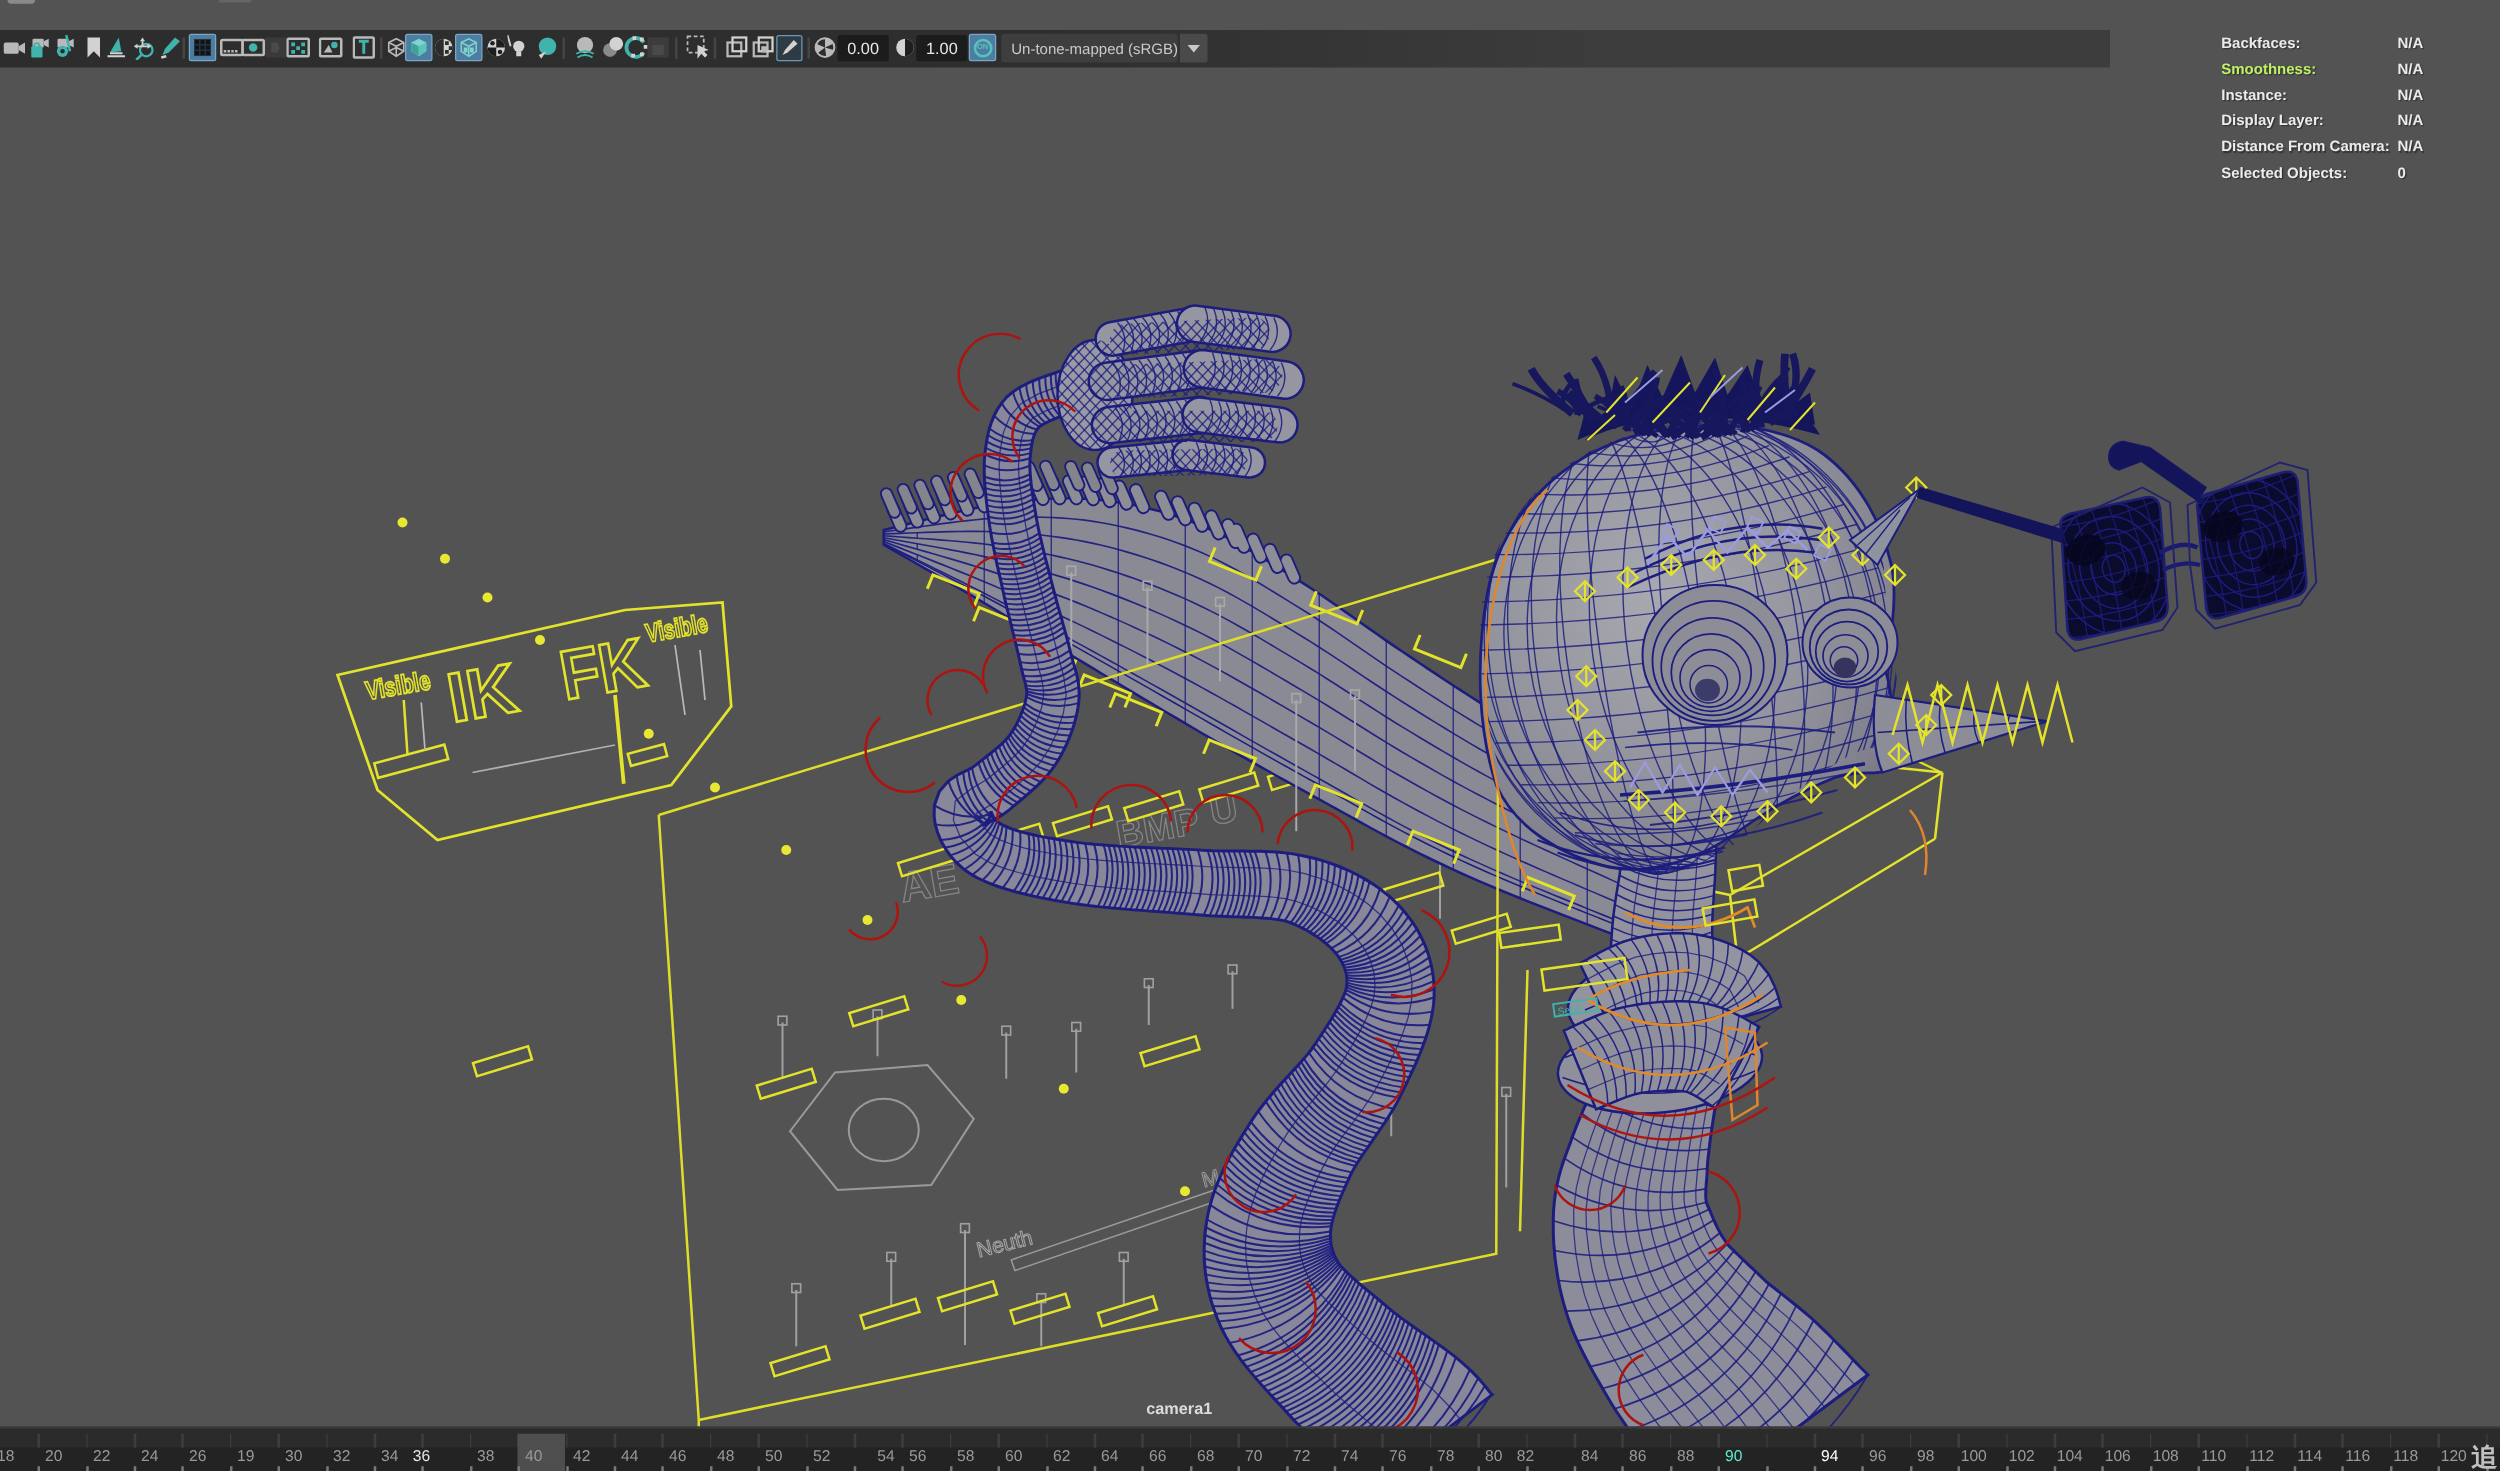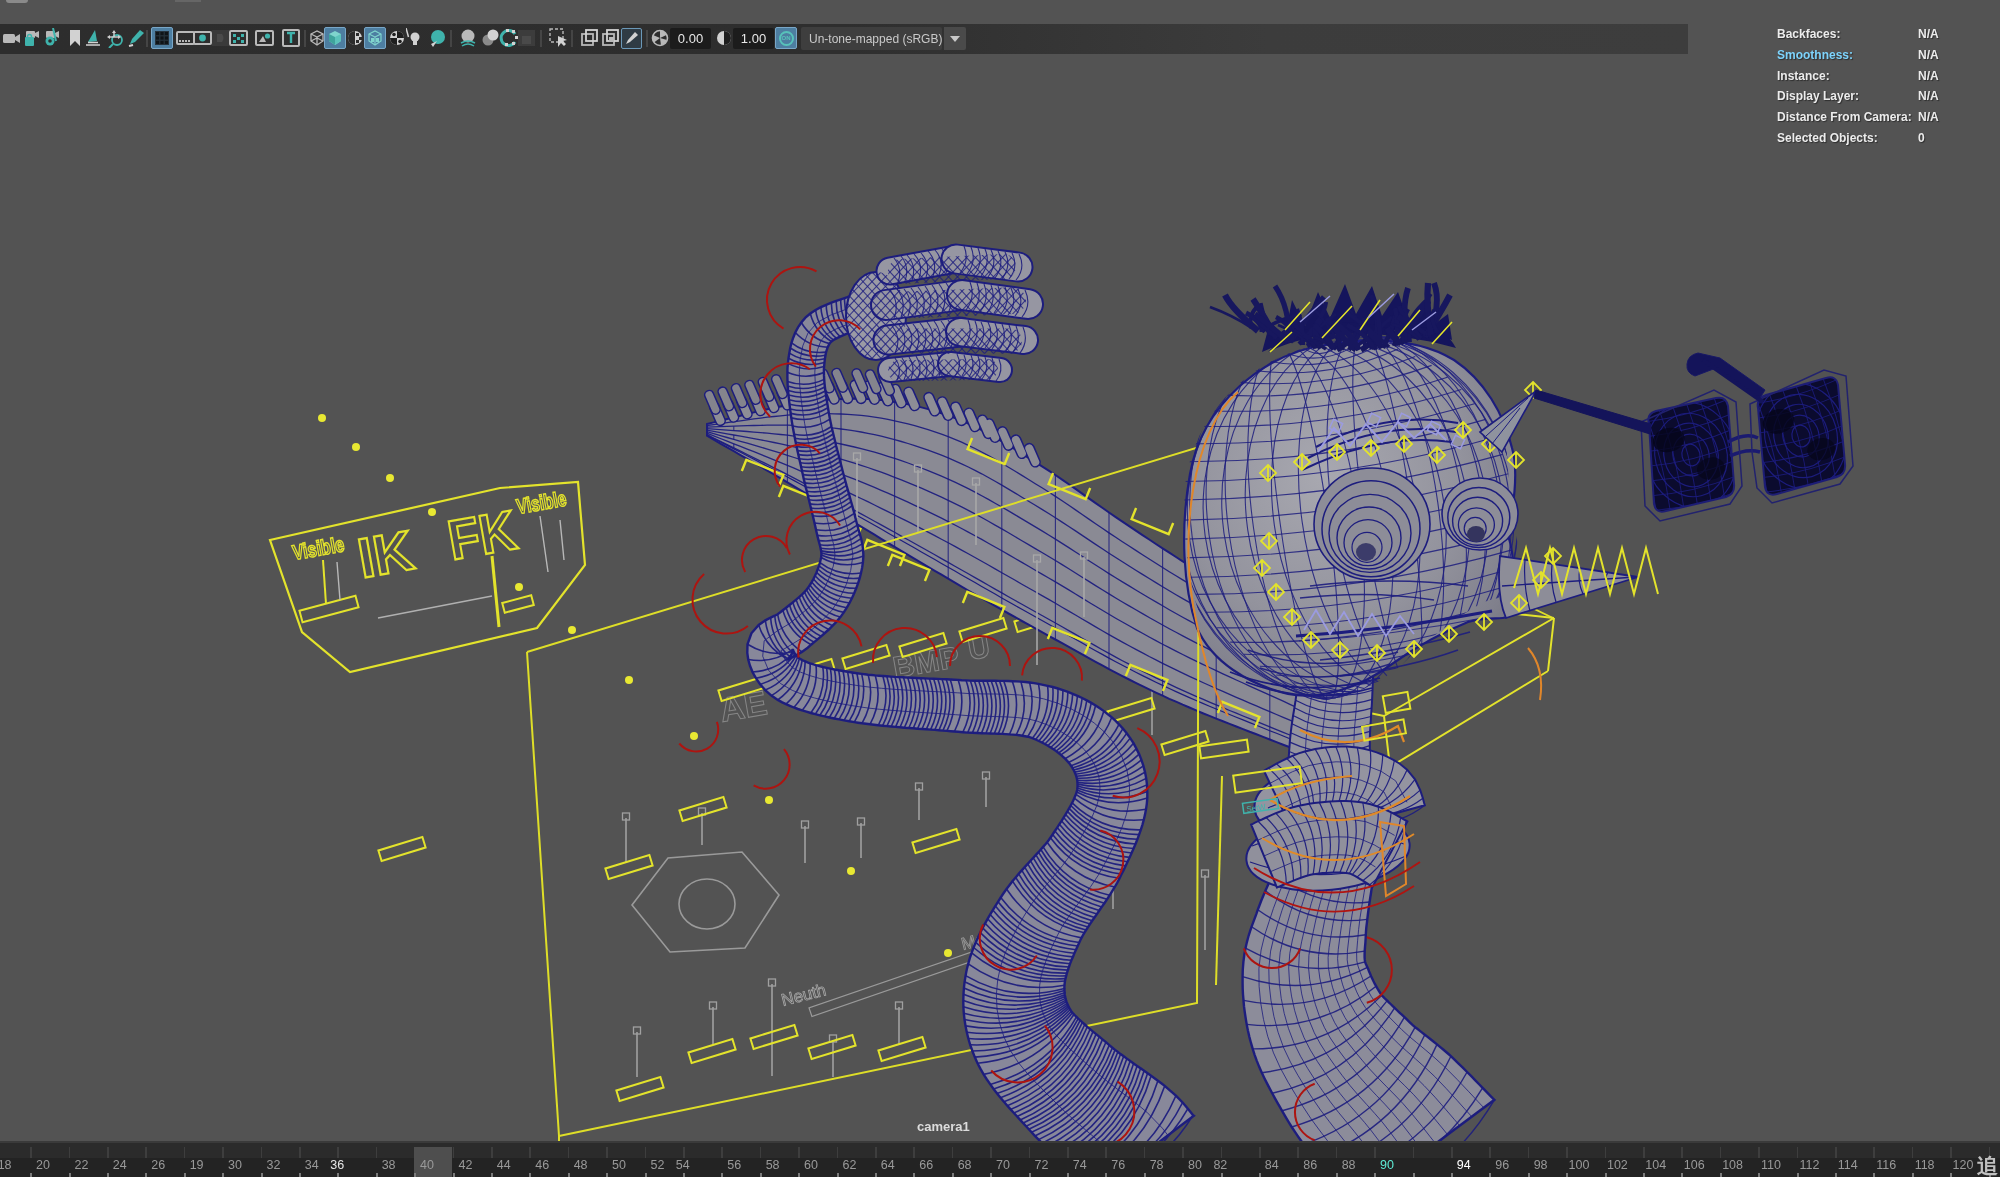--- a/index.html
+++ b/index.html
@@ -693,21 +693,21 @@
     <div style="position:absolute;left:291.8px;top:15px;width:40px;text-align:center;color:#999999;font:12.5px 'Liberation Sans',sans-serif">34</div>
     <div style="position:absolute;left:330.2px;top:15px;width:40px;text-align:left;color:#e5e5e5;font:12.5px 'Liberation Sans',sans-serif">36</div>
     <div style="position:absolute;left:368.6px;top:15px;width:40px;text-align:center;color:#999999;font:12.5px 'Liberation Sans',sans-serif">38</div>
     <div style="position:absolute;left:407.0px;top:15px;width:40px;text-align:center;color:#999999;font:12.5px 'Liberation Sans',sans-serif">40</div>
     <div style="position:absolute;left:445.4px;top:15px;width:40px;text-align:center;color:#999999;font:12.5px 'Liberation Sans',sans-serif">42</div>
     <div style="position:absolute;left:483.8px;top:15px;width:40px;text-align:center;color:#999999;font:12.5px 'Liberation Sans',sans-serif">44</div>
     <div style="position:absolute;left:522.2px;top:15px;width:40px;text-align:center;color:#999999;font:12.5px 'Liberation Sans',sans-serif">46</div>
     <div style="position:absolute;left:560.6px;top:15px;width:40px;text-align:center;color:#999999;font:12.5px 'Liberation Sans',sans-serif">48</div>
     <div style="position:absolute;left:599.0px;top:15px;width:40px;text-align:center;color:#999999;font:12.5px 'Liberation Sans',sans-serif">50</div>
     <div style="position:absolute;left:637.4px;top:15px;width:40px;text-align:center;color:#999999;font:12.5px 'Liberation Sans',sans-serif">52</div>
-    <div style="position:absolute;left:675.8px;top:15px;width:40px;text-align:left;color:#999999;font:12.5px 'Liberation Sans',sans-serif">54</div>
+    <div style="position:absolute;left:675.8px;top:15px;width:40px;text-align:right;color:#999999;font:12.5px 'Liberation Sans',sans-serif">54</div>
     <div style="position:absolute;left:714.2px;top:15px;width:40px;text-align:center;color:#999999;font:12.5px 'Liberation Sans',sans-serif">56</div>
     <div style="position:absolute;left:752.6px;top:15px;width:40px;text-align:center;color:#999999;font:12.5px 'Liberation Sans',sans-serif">58</div>
     <div style="position:absolute;left:791.0px;top:15px;width:40px;text-align:center;color:#999999;font:12.5px 'Liberation Sans',sans-serif">60</div>
     <div style="position:absolute;left:829.4px;top:15px;width:40px;text-align:center;color:#999999;font:12.5px 'Liberation Sans',sans-serif">62</div>
     <div style="position:absolute;left:867.8px;top:15px;width:40px;text-align:center;color:#999999;font:12.5px 'Liberation Sans',sans-serif">64</div>
     <div style="position:absolute;left:906.2px;top:15px;width:40px;text-align:center;color:#999999;font:12.5px 'Liberation Sans',sans-serif">66</div>
     <div style="position:absolute;left:944.6px;top:15px;width:40px;text-align:center;color:#999999;font:12.5px 'Liberation Sans',sans-serif">68</div>
     <div style="position:absolute;left:983.0px;top:15px;width:40px;text-align:center;color:#999999;font:12.5px 'Liberation Sans',sans-serif">70</div>
     <div style="position:absolute;left:1021.4px;top:15px;width:40px;text-align:center;color:#999999;font:12.5px 'Liberation Sans',sans-serif">72</div>
     <div style="position:absolute;left:1059.8px;top:15px;width:40px;text-align:center;color:#999999;font:12.5px 'Liberation Sans',sans-serif">74</div>
@@ -1028,21 +1028,21 @@
 <div style="position:absolute;left:775px;top:3px;width:22px;height:22px;background:#4d7ea1;border:1px solid #79a7c8;border-radius:2px;display:flex;align-items:center;justify-content:center">
       <div style="width:15px;height:15px;border-radius:50%;border:2.5px solid #57c2ba;color:#57c2ba;font:bold 6px 'Liberation Sans',sans-serif;display:flex;align-items:center;justify-content:center">ON</div>
     </div>
 <div style="position:absolute;left:801px;top:3px;width:141px;height:23px;background:#3e3e3e;border-radius:2px;color:#c9c9c9;font:12px 'Liberation Sans',sans-serif;display:flex;align-items:center;padding-left:8px;white-space:nowrap;overflow:hidden">Un-tone-mapped (sRGB)</div>
 <div style="position:absolute;left:944px;top:3px;width:22px;height:23px;background:#4a4a4a;border-radius:0 2px 2px 0;display:flex;align-items:center;justify-content:center">
       <div style="width:0;height:0;border-left:5px solid transparent;border-right:5px solid transparent;border-top:6px solid #c9c9c9"></div>
     </div>
 </div>
 <div style="position:absolute;left:1777px;top:27px;color:#ececec;font:bold 12px 'Liberation Sans',sans-serif;text-shadow:1px 1px 1px rgba(0,0,0,0.45)">Backfaces:</div>
 <div style="position:absolute;left:1918px;top:27px;color:#ececec;font:bold 12px 'Liberation Sans',sans-serif;text-shadow:1px 1px 1px rgba(0,0,0,0.45)">N/A</div>
-<div style="position:absolute;left:1777px;top:48px;color:#7dd3fc;font:bold 12px 'Liberation Sans',sans-serif;text-shadow:1px 1px 1px rgba(0,0,0,0.45)">Smoothness:</div>
+<div style="position:absolute;left:1777px;top:48px;color:#bef264;font:bold 12px 'Liberation Sans',sans-serif;text-shadow:1px 1px 1px rgba(0,0,0,0.45)">Smoothness:</div>
 <div style="position:absolute;left:1918px;top:48px;color:#ececec;font:bold 12px 'Liberation Sans',sans-serif;text-shadow:1px 1px 1px rgba(0,0,0,0.45)">N/A</div>
 <div style="position:absolute;left:1777px;top:69px;color:#ececec;font:bold 12px 'Liberation Sans',sans-serif;text-shadow:1px 1px 1px rgba(0,0,0,0.45)">Instance:</div>
 <div style="position:absolute;left:1918px;top:69px;color:#ececec;font:bold 12px 'Liberation Sans',sans-serif;text-shadow:1px 1px 1px rgba(0,0,0,0.45)">N/A</div>
 <div style="position:absolute;left:1777px;top:89px;color:#ececec;font:bold 12px 'Liberation Sans',sans-serif;text-shadow:1px 1px 1px rgba(0,0,0,0.45)">Display Layer:</div>
 <div style="position:absolute;left:1918px;top:89px;color:#ececec;font:bold 12px 'Liberation Sans',sans-serif;text-shadow:1px 1px 1px rgba(0,0,0,0.45)">N/A</div>
 <div style="position:absolute;left:1777px;top:110px;color:#ececec;font:bold 12px 'Liberation Sans',sans-serif;text-shadow:1px 1px 1px rgba(0,0,0,0.45)">Distance From Camera:</div>
 <div style="position:absolute;left:1918px;top:110px;color:#ececec;font:bold 12px 'Liberation Sans',sans-serif;text-shadow:1px 1px 1px rgba(0,0,0,0.45)">N/A</div>
 <div style="position:absolute;left:1777px;top:131px;color:#ececec;font:bold 12px 'Liberation Sans',sans-serif;text-shadow:1px 1px 1px rgba(0,0,0,0.45)">Selected Objects:</div>
 <div style="position:absolute;left:1918px;top:131px;color:#ececec;font:bold 12px 'Liberation Sans',sans-serif;text-shadow:1px 1px 1px rgba(0,0,0,0.45)">0</div>
 <div style="position:absolute;left:1977px;top:1152px;color:#c0c0c0;font:bold 21px 'Liberation Sans',sans-serif">追</div>

